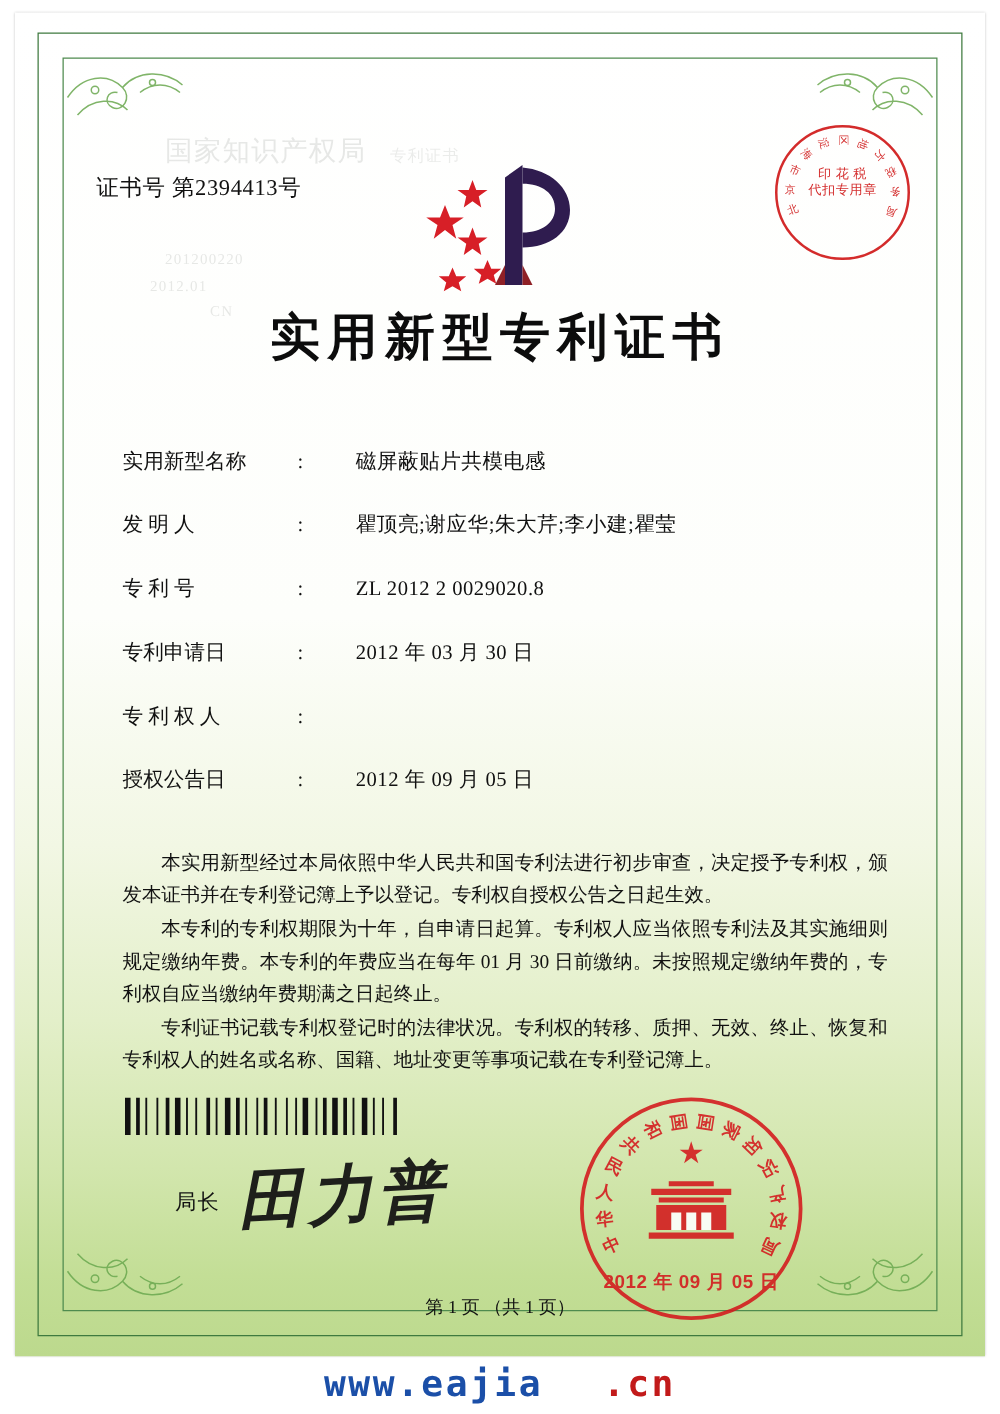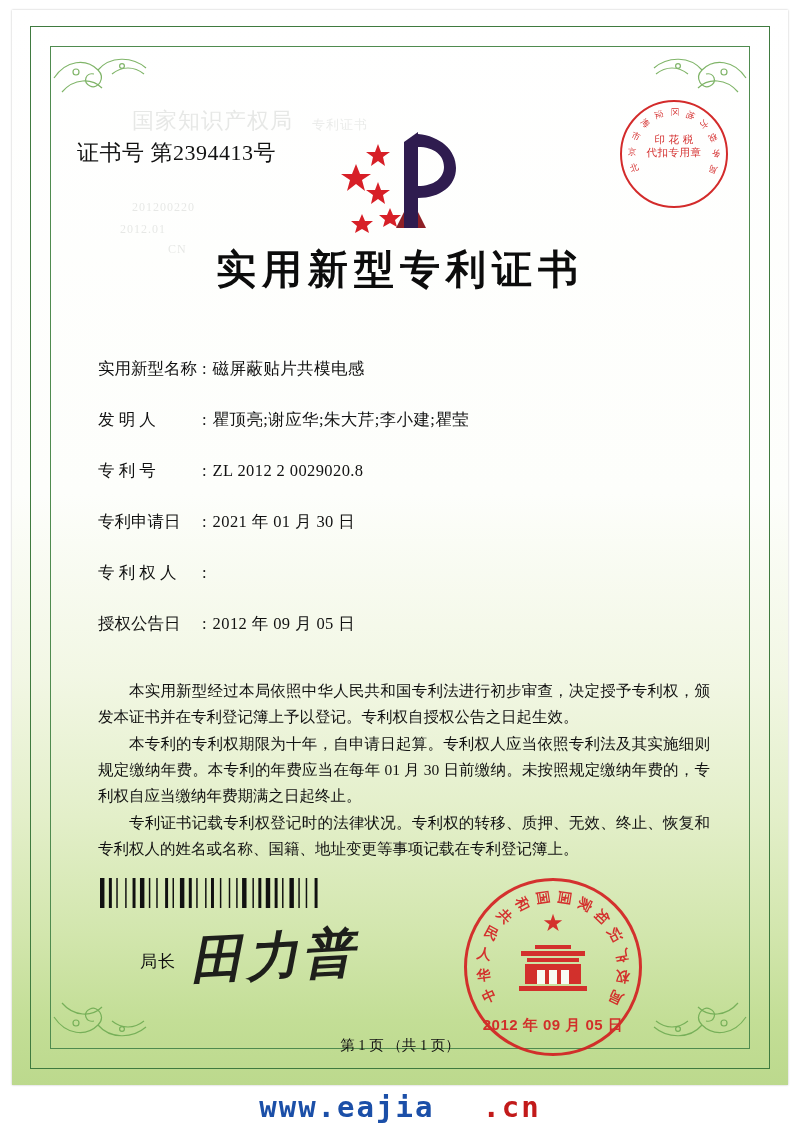--- a/index.html
+++ b/index.html
@@ -82,21 +82,21 @@
   .ghost.g2 { left: 120px; top: 190px; font-size: 12px; }
   .ghost.g3 { left: 108px; top: 212px; font-size: 12px; }
   .ghost.g4 { left: 120px; top: 232px; font-size: 12px; margin-left: 36px; }
   .ghost.g5 { left: 300px; top: 106px; font-size: 13px; color: rgba(110,120,110,0.14);}
 
   
   .cert-no {
     position: absolute;
     left: 65px;
     top: 128px;
-    font-size: 22px;
+    font-size: 18px;
     color: #111;
     letter-spacing: .5px;
     text-align: center;
   }
 
   
   .emblem {
     position: absolute;
     left: 322px;
     top: 118px;
@@ -158,20 +158,21 @@
     left: 86px;
     top: 348px;
     right: 70px;
   }
   .field-row {
     display: flex;
     align-items: baseline;
     margin-bottom: 29px;
     font-size: 16.5px;
     color: #111;
+    gap: 36px;
   }
   .field-label {
     width: 104px;
     flex: none;
     letter-spacing: 0px;
     white-space: nowrap;
   }
   .field-sep { margin-right: 6px; }
   .field-value { letter-spacing: .4px; }
 
@@ -422,21 +423,21 @@
         <span class="field-value">瞿顶亮;谢应华;朱大芹;李小建;瞿莹</span>
       </div>
       <div class="field-row">
         <span class="field-label">专  利  号</span>
         <span class="field-sep">:</span>
         <span class="field-value">ZL 2012 2 0029020.8</span>
       </div>
       <div class="field-row">
         <span class="field-label">专利申请日</span>
         <span class="field-sep">:</span>
-        <span class="field-value">2021 年 01 月 30 日</span>
+        <span class="field-value">2012 年 03 月 30 日</span>
       </div>
       <div class="field-row">
         <span class="field-label">专 利 权 人</span>
         <span class="field-sep">:</span>
       </div>
       <div class="field-row">
         <span class="field-label">授权公告日</span>
         <span class="field-sep">:</span>
         <span class="field-value">2012 年 09 月 05 日</span>
       </div>

